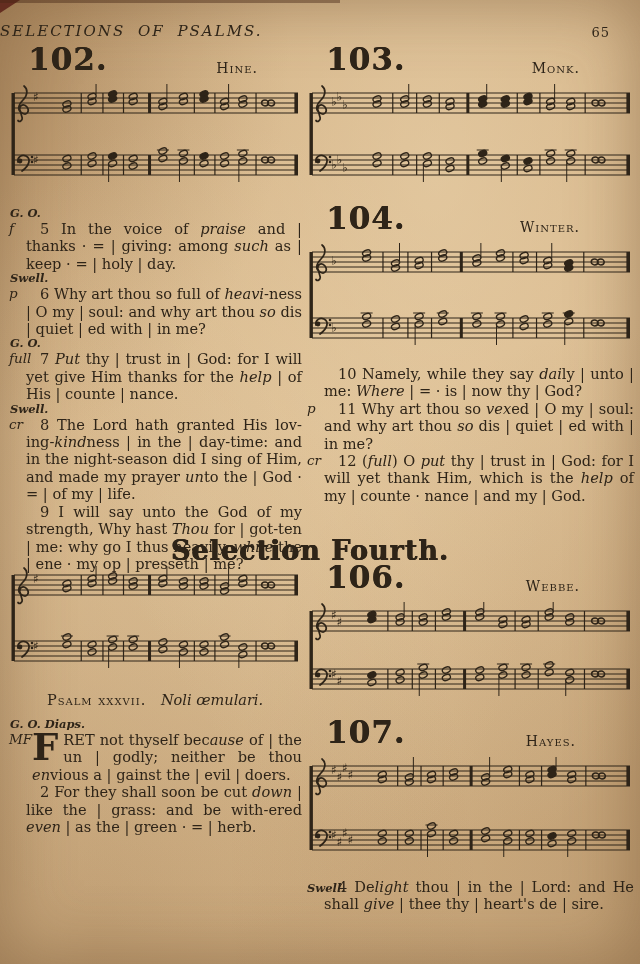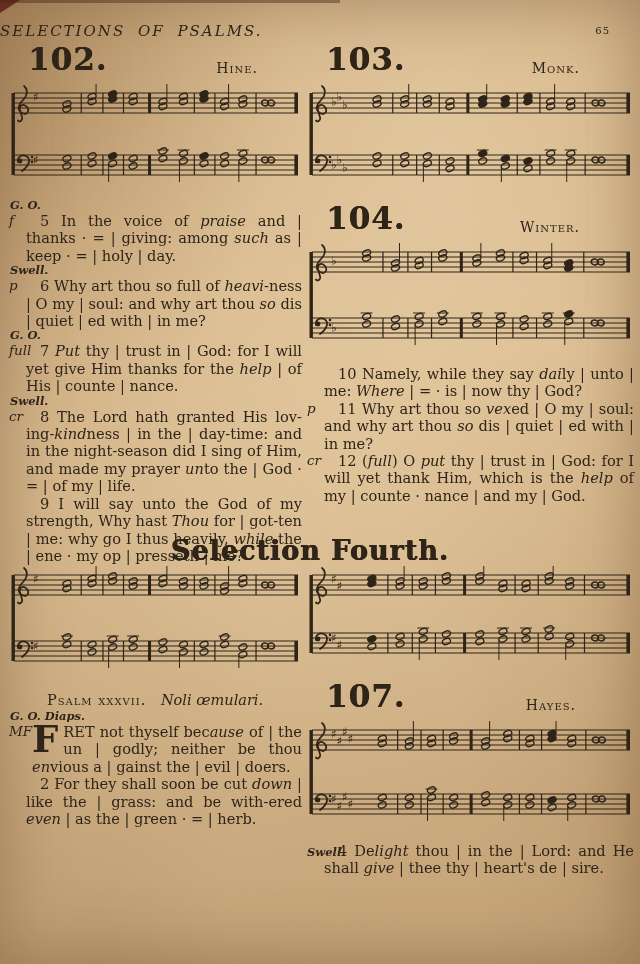--- a/index.html
+++ b/index.html
@@ -15,32 +15,32 @@
       radial-gradient(ellipse at 97% 92%, rgba(120,84,48,.20), transparent 45%),
       linear-gradient(160deg,#cfad80 0%,#d8b88c 45%,#d2b184 100%);
     box-shadow:inset 0 0 70px rgba(96,62,30,.45);
   }
   .corner{position:absolute;left:0;top:0;width:0;height:0;
     border-top:13px solid #5a2017;border-right:20px solid transparent;opacity:.85;}
   .topedge{position:absolute;left:0;top:0;width:340px;height:3px;background:rgba(70,40,22,.45);}
 
   .hdr-title{position:absolute;top:22px;left:0;width:600px;
     font-style:italic;font-size:15px;letter-spacing:2px;word-spacing:6px;}
-  .pagenum{position:absolute;top:25px;right:30px;font-size:10px;letter-spacing:1px;}
+  .pagenum{position:absolute;top:25px;right:30px;font-size:13px;letter-spacing:1px;}
 
   .sec{position:absolute;}
   .tunehead{position:relative;height:36px;}
   .tuneno{font-weight:bold;font-size:31px;letter-spacing:1px;margin-left:20px;
     font-family:"DejaVu Serif","Liberation Serif",serif;line-height:34px;
     text-shadow:.4px 0 0 #2e2418;}
   .composer{position:absolute;right:44px;bottom:2px;font-variant:small-caps;
     font-size:14px;letter-spacing:1px;text-align:right;}
   .music{display:block;margin-top:1px;}
 
-  .verses{margin-top:2px;}
+  .verses{margin-top:10px;}
   .reg{font-style:italic;font-weight:bold;font-size:11.5px;line-height:13px;margin-left:2px;}
   .verse{position:relative;padding-left:18px;text-indent:14px;text-align:justify;
     font-size:14.6px;line-height:17.4px;}
   .verse .marker{position:absolute;left:1px;top:0;font-style:italic;font-size:13.5px;text-indent:0;}
   .verse .marker.regstyle{font-weight:bold;font-size:11.5px;top:2px;}
   .verse.dropv{padding-left:24px;text-indent:0;}
   .dropcap{float:left;font-size:37px;line-height:30px;font-weight:600;
     margin:1px 5px 0 0;}
   .caption{text-align:center;font-size:14.5px;margin-top:9px;margin-bottom:1px;}
   .caption .sc{font-variant:small-caps;letter-spacing:1px;}
@@ -771,20 +771,24 @@
       <span class="it">Noli œmulari.</span>
     </div>
     <div class="verses">
         <div class="reg">G. O.  Diaps.</div>
         <div class="verse dropv"><span class="marker">MF</span><span class="dropcap">F</span><span>RET not thyself bec</span><i>ause</i><span> of | the un | godly; neither be thou </span><i>en</i><span>vious a | gainst the | evil | doers.</span></div>
         <div class="verse"><span>2 For they shall soon be cut </span><i>down</i><span> | like the | grass: and be with-ered </span><i>even</i><span> | as the | green · = | herb.</span></div>
       </div>
   </div>
 
   <div class="sec" style="left:306px;top:560px;width:328px;">
+    <div class="tunehead">
+      <span class="tuneno">106.</span>
+      <span class="composer" style="right:54px">Webbe.</span>
+    </div>
     <div class="music"><svg width="328" height="110" viewBox="0 0 328 110" xmlns="http://www.w3.org/2000/svg">
           <line x1="6" y1="14" x2="324" y2="14" stroke="#2e2418" stroke-width="1"></line>
           <line x1="6" y1="19" x2="324" y2="19" stroke="#2e2418" stroke-width="1"></line>
           <line x1="6" y1="24" x2="324" y2="24" stroke="#2e2418" stroke-width="1"></line>
           <line x1="6" y1="29" x2="324" y2="29" stroke="#2e2418" stroke-width="1"></line>
           <line x1="6" y1="34" x2="324" y2="34" stroke="#2e2418" stroke-width="1"></line>
           <line x1="6" y1="72" x2="324" y2="72" stroke="#2e2418" stroke-width="1"></line>
           <line x1="6" y1="77" x2="324" y2="77" stroke="#2e2418" stroke-width="1"></line>
           <line x1="6" y1="82" x2="324" y2="82" stroke="#2e2418" stroke-width="1"></line>
           <line x1="6" y1="87" x2="324" y2="87" stroke="#2e2418" stroke-width="1"></line>

